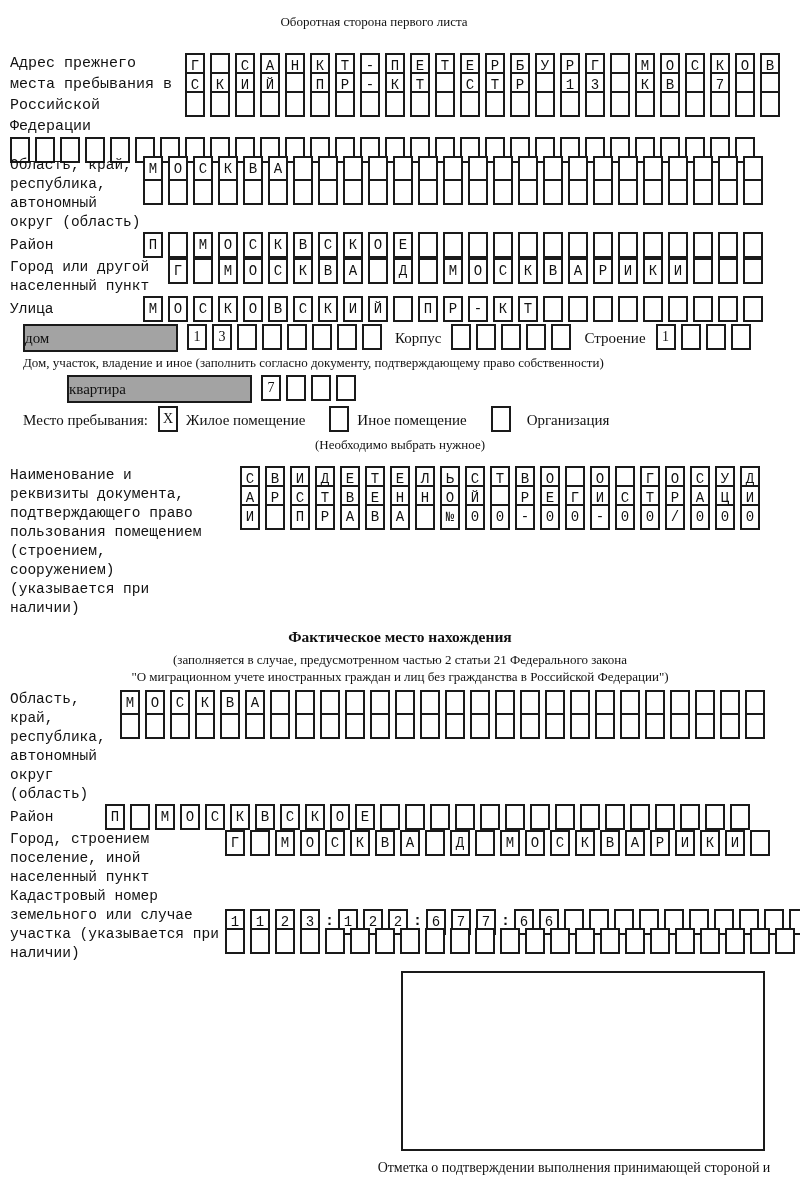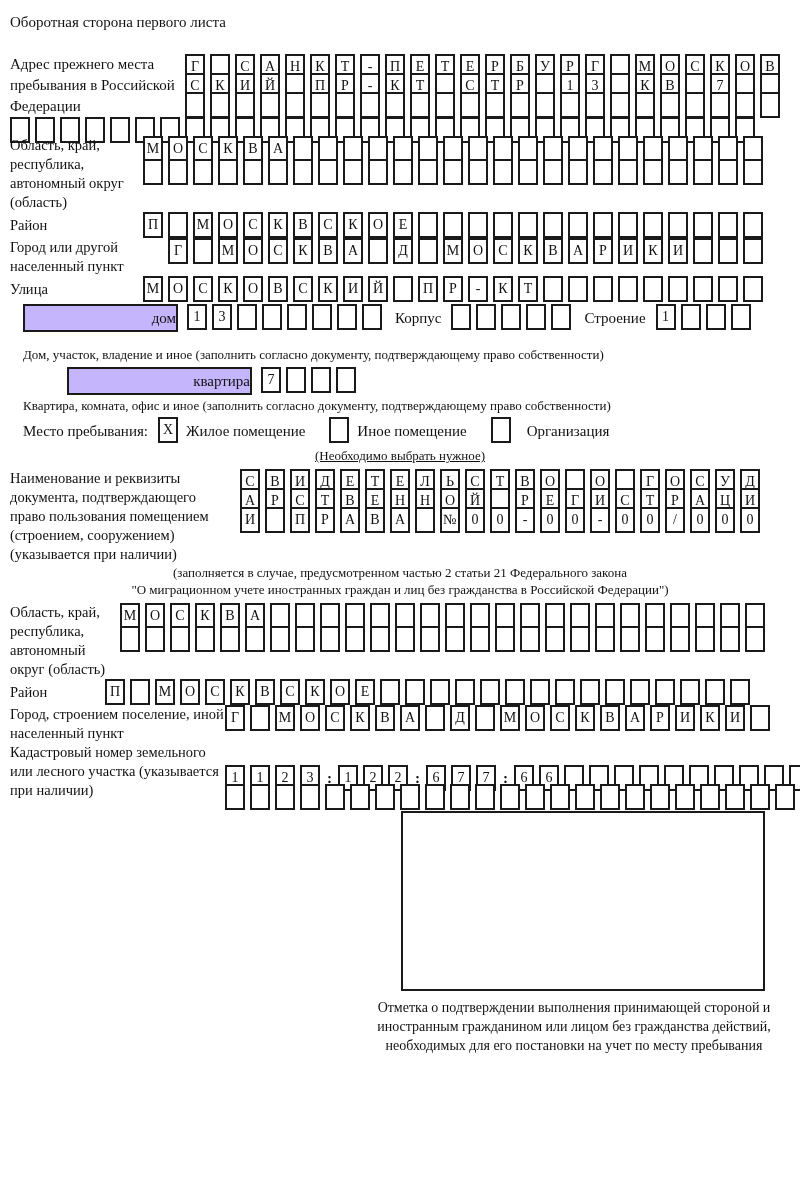--- a/index.html
+++ b/index.html
@@ -1,42 +1,42 @@
 <!DOCTYPE html>
 <html><head>
 <meta charset="utf-8">
 <style>
   html,body{margin:0;padding:0;background:#fff;}
   body{width:800px;height:1180px;overflow:hidden;color:#111;
        font-family:"Liberation Serif", serif;}
   .page{position:relative;width:800px;height:1180px;padding:14px 10px 0 10px;box-sizing:border-box;}
 
-  .hdr{text-align:left;padding-right:52px;font-size:15px;}
+  .hdr{text-align:center;padding-right:52px;font-size:13px;}
 
-  .row{display:flex;align-items:flex-start;}
+  .row{display:flex;align-items:flex-start;font-family:Liberation Mono, monospace;}
   .lbl{font-size:14.5px;line-height:19px;flex:0 0 auto;}
   .boxcol{flex:1 1 auto;}
   .boxrow{white-space:nowrap;margin-bottom:4px;height:15px;}
 
   .cbox{display:inline-block;box-sizing:border-box;width:20px;height:26px;
         border:2px solid #1a1a1a;margin-right:5px;text-align:center;
         font-size:14px;line-height:22px;vertical-align:top;background:#fff;}
   .sep{display:inline-block;width:9px;margin-right:4px;text-align:center;
        font-weight:bold;font-size:15px;line-height:26px;vertical-align:top;}
 
   .caption{font-size:13px;line-height:17px;}
   .center{text-align:center;}
   .sec-title{text-align:center;font-weight:bold;font-size:16px;margin:7px 0 7px 0;}
   .sub-title{text-align:center;font-weight:bold;font-size:15.5px;margin:10px 0 5px 0;}
 
   .widebox{display:inline-block;box-sizing:border-box;border:2px solid #1a1a1a;
-           height:28px;line-height:24px;text-align:right;font-size:15px;
-           vertical-align:top;margin-right:5px;background:#c4b5fd;}
+           height:28px;line-height:24px;text-align:left;font-size:15px;
+           vertical-align:top;margin-right:5px;background:#a3a3a3;}
   .inl-lbl{display:inline-block;font-size:15px;line-height:28px;vertical-align:top;
-           margin:0 6px 12px 4px;}
+           margin:0 6px 0 4px;}
 
   .chkrow{margin:3px 0 2px 13px;font-size:15px;line-height:28px;white-space:nowrap;}
   .chkrow .cbox{margin:0 8px 0 10px;}
   .opt-lbl{margin-right:14px;}
 
   .mark-block{width:456px;margin-left:336px;margin-top:8px;}
   .big-box{width:360px;height:176px;border:2px solid #1a1a1a;margin-left:55px;background:#fff;}
   .mark-caption{margin-top:7px;width:100%;text-align:center;font-size:14px;line-height:19px;}
 </style>
 </head>
@@ -87,36 +87,36 @@
     <span class="boxrow" style="display:inline-block;"><span class="cbox"></span><span class="cbox"></span><span class="cbox"></span><span class="cbox"></span><span class="cbox"></span></span>
     <span class="inl-lbl">Строение</span>
     <span class="boxrow" style="display:inline-block;"><span class="cbox">1</span><span class="cbox"></span><span class="cbox"></span><span class="cbox"></span></span>
   </div>
   <div class="caption" style="margin-left:13px;">Дом, участок, владение и иное (заполнить согласно документу, подтверждающему право собственности)</div>
 
   <div style="margin:4px 0 2px 13px;white-space:nowrap;padding-left:44px;">
     <span class="widebox" style="width:185px;">квартира</span>
     <span class="boxrow" style="display:inline-block;"><span class="cbox">7</span><span class="cbox"></span><span class="cbox"></span><span class="cbox"></span></span>
   </div>
-  <div class="caption" style="margin-left:13px;">Квартира, комната, офис и иное (заполнить согласно документу, подтверждающему право собственности)</div>
 
   <div class="chkrow">
     <span>Место пребывания:</span><span class="cbox">X</span><span class="opt-lbl">Жилое помещение</span><span class="cbox"></span><span class="opt-lbl">Иное помещение</span><span class="cbox" style="margin-right:16px;"></span><span class="opt-lbl">Организация</span>
   </div>
-  <div class="caption center" style="margin-bottom:5px;text-decoration:underline;">(Необходимо выбрать нужное)</div>
+  <div class="caption center" style="margin-bottom:13px;">(Необходимо выбрать нужное)</div>
 
   <div class="row">
     <div class="lbl" style="width:230px;padding-right:28px;box-sizing:border-box;">Наименование и реквизиты документа, подтверждающего право пользования помещением (строением, сооружением) (указывается при наличии)</div>
     <div class="boxcol">
       <div class="boxrow"><span class="cbox">С</span><span class="cbox">В</span><span class="cbox">И</span><span class="cbox">Д</span><span class="cbox">Е</span><span class="cbox">Т</span><span class="cbox">Е</span><span class="cbox">Л</span><span class="cbox">Ь</span><span class="cbox">С</span><span class="cbox">Т</span><span class="cbox">В</span><span class="cbox">О</span><span class="cbox"></span><span class="cbox">О</span><span class="cbox"></span><span class="cbox">Г</span><span class="cbox">О</span><span class="cbox">С</span><span class="cbox">У</span><span class="cbox">Д</span></div>
       <div class="boxrow"><span class="cbox">А</span><span class="cbox">Р</span><span class="cbox">С</span><span class="cbox">Т</span><span class="cbox">В</span><span class="cbox">Е</span><span class="cbox">Н</span><span class="cbox">Н</span><span class="cbox">О</span><span class="cbox">Й</span><span class="cbox"></span><span class="cbox">Р</span><span class="cbox">Е</span><span class="cbox">Г</span><span class="cbox">И</span><span class="cbox">С</span><span class="cbox">Т</span><span class="cbox">Р</span><span class="cbox">А</span><span class="cbox">Ц</span><span class="cbox">И</span></div>
       <div class="boxrow"><span class="cbox">И</span><span class="cbox"></span><span class="cbox">П</span><span class="cbox">Р</span><span class="cbox">А</span><span class="cbox">В</span><span class="cbox">А</span><span class="cbox"></span><span class="cbox">№</span><span class="cbox">0</span><span class="cbox">0</span><span class="cbox">-</span><span class="cbox">0</span><span class="cbox">0</span><span class="cbox">-</span><span class="cbox">0</span><span class="cbox">0</span><span class="cbox">/</span><span class="cbox">0</span><span class="cbox">0</span><span class="cbox">0</span></div>
     </div>
   </div>
 
+  <div class="sub-title">Фактическое место нахождения</div>
   <div class="caption center">(заполняется в случае, предусмотренном частью 2 статьи 21 Федерального закона</div>
   <div class="caption center" style="margin-bottom:5px;">"О миграционном учете иностранных граждан и лиц без гражданства в Российской Федерации")</div>
 
   <div class="row">
     <div class="lbl" style="width:110px;">Область, край, республика, автономный округ (область)</div>
     <div class="boxcol">
       <div class="boxrow" style="margin-bottom:8px;"><span class="cbox">М</span><span class="cbox">О</span><span class="cbox">С</span><span class="cbox">К</span><span class="cbox">В</span><span class="cbox">А</span><span class="cbox"></span><span class="cbox"></span><span class="cbox"></span><span class="cbox"></span><span class="cbox"></span><span class="cbox"></span><span class="cbox"></span><span class="cbox"></span><span class="cbox"></span><span class="cbox"></span><span class="cbox"></span><span class="cbox"></span><span class="cbox"></span><span class="cbox"></span><span class="cbox"></span><span class="cbox"></span><span class="cbox"></span><span class="cbox"></span><span class="cbox"></span><span class="cbox"></span></div>
       <div class="boxrow"><span class="cbox"></span><span class="cbox"></span><span class="cbox"></span><span class="cbox"></span><span class="cbox"></span><span class="cbox"></span><span class="cbox"></span><span class="cbox"></span><span class="cbox"></span><span class="cbox"></span><span class="cbox"></span><span class="cbox"></span><span class="cbox"></span><span class="cbox"></span><span class="cbox"></span><span class="cbox"></span><span class="cbox"></span><span class="cbox"></span><span class="cbox"></span><span class="cbox"></span><span class="cbox"></span><span class="cbox"></span><span class="cbox"></span><span class="cbox"></span><span class="cbox"></span><span class="cbox"></span></div>
     </div>
   </div>
@@ -125,21 +125,21 @@
     <div class="lbl" style="width:95px;line-height:26px;">Район</div>
     <div class="boxrow"><span class="cbox">П</span><span class="cbox"></span><span class="cbox">М</span><span class="cbox">О</span><span class="cbox">С</span><span class="cbox">К</span><span class="cbox">В</span><span class="cbox">С</span><span class="cbox">К</span><span class="cbox">О</span><span class="cbox">Е</span><span class="cbox"></span><span class="cbox"></span><span class="cbox"></span><span class="cbox"></span><span class="cbox"></span><span class="cbox"></span><span class="cbox"></span><span class="cbox"></span><span class="cbox"></span><span class="cbox"></span><span class="cbox"></span><span class="cbox"></span><span class="cbox"></span><span class="cbox"></span><span class="cbox"></span></div>
   </div>
 
   <div class="row">
     <div class="lbl" style="width:215px;">Город, строением поселение, иной населенный пункт</div>
     <div class="boxrow"><span class="cbox">Г</span><span class="cbox"></span><span class="cbox">М</span><span class="cbox">О</span><span class="cbox">С</span><span class="cbox">К</span><span class="cbox">В</span><span class="cbox">А</span><span class="cbox"></span><span class="cbox">Д</span><span class="cbox"></span><span class="cbox">М</span><span class="cbox">О</span><span class="cbox">С</span><span class="cbox">К</span><span class="cbox">В</span><span class="cbox">А</span><span class="cbox">Р</span><span class="cbox">И</span><span class="cbox">К</span><span class="cbox">И</span><span class="cbox"></span></div>
   </div>
 
   <div class="row">
-    <div class="lbl" style="width:215px;">Кадастровый номер земельного или лесного участка (указывается при наличии)</div>
+    <div class="lbl" style="width:215px;">Кадастровый номер земельного или случае участка (указывается при наличии)</div>
     <div class="boxcol">
       <div class="boxrow" style="margin-top:22px;"><span class="cbox">1</span><span class="cbox">1</span><span class="cbox">2</span><span class="cbox">3</span><span class="sep">:</span><span class="cbox">1</span><span class="cbox">2</span><span class="cbox">2</span><span class="sep">:</span><span class="cbox">6</span><span class="cbox">7</span><span class="cbox">7</span><span class="sep">:</span><span class="cbox">6</span><span class="cbox">6</span><span class="cbox"></span><span class="cbox"></span><span class="cbox"></span><span class="cbox"></span><span class="cbox"></span><span class="cbox"></span><span class="cbox"></span><span class="cbox"></span><span class="cbox"></span><span class="cbox"></span></div>
       <div class="boxrow"><span class="cbox"></span><span class="cbox"></span><span class="cbox"></span><span class="cbox"></span><span class="cbox"></span><span class="cbox"></span><span class="cbox"></span><span class="cbox"></span><span class="cbox"></span><span class="cbox"></span><span class="cbox"></span><span class="cbox"></span><span class="cbox"></span><span class="cbox"></span><span class="cbox"></span><span class="cbox"></span><span class="cbox"></span><span class="cbox"></span><span class="cbox"></span><span class="cbox"></span><span class="cbox"></span><span class="cbox"></span><span class="cbox"></span></div>
     </div>
   </div>
 
   <div class="mark-block">
     <div class="big-box"></div>
     <div class="mark-caption">Отметка о подтверждении выполнения принимающей стороной и иностранным гражданином или лицом без гражданства действий, необходимых для его постановки на учет по месту пребывания</div>
   </div>

